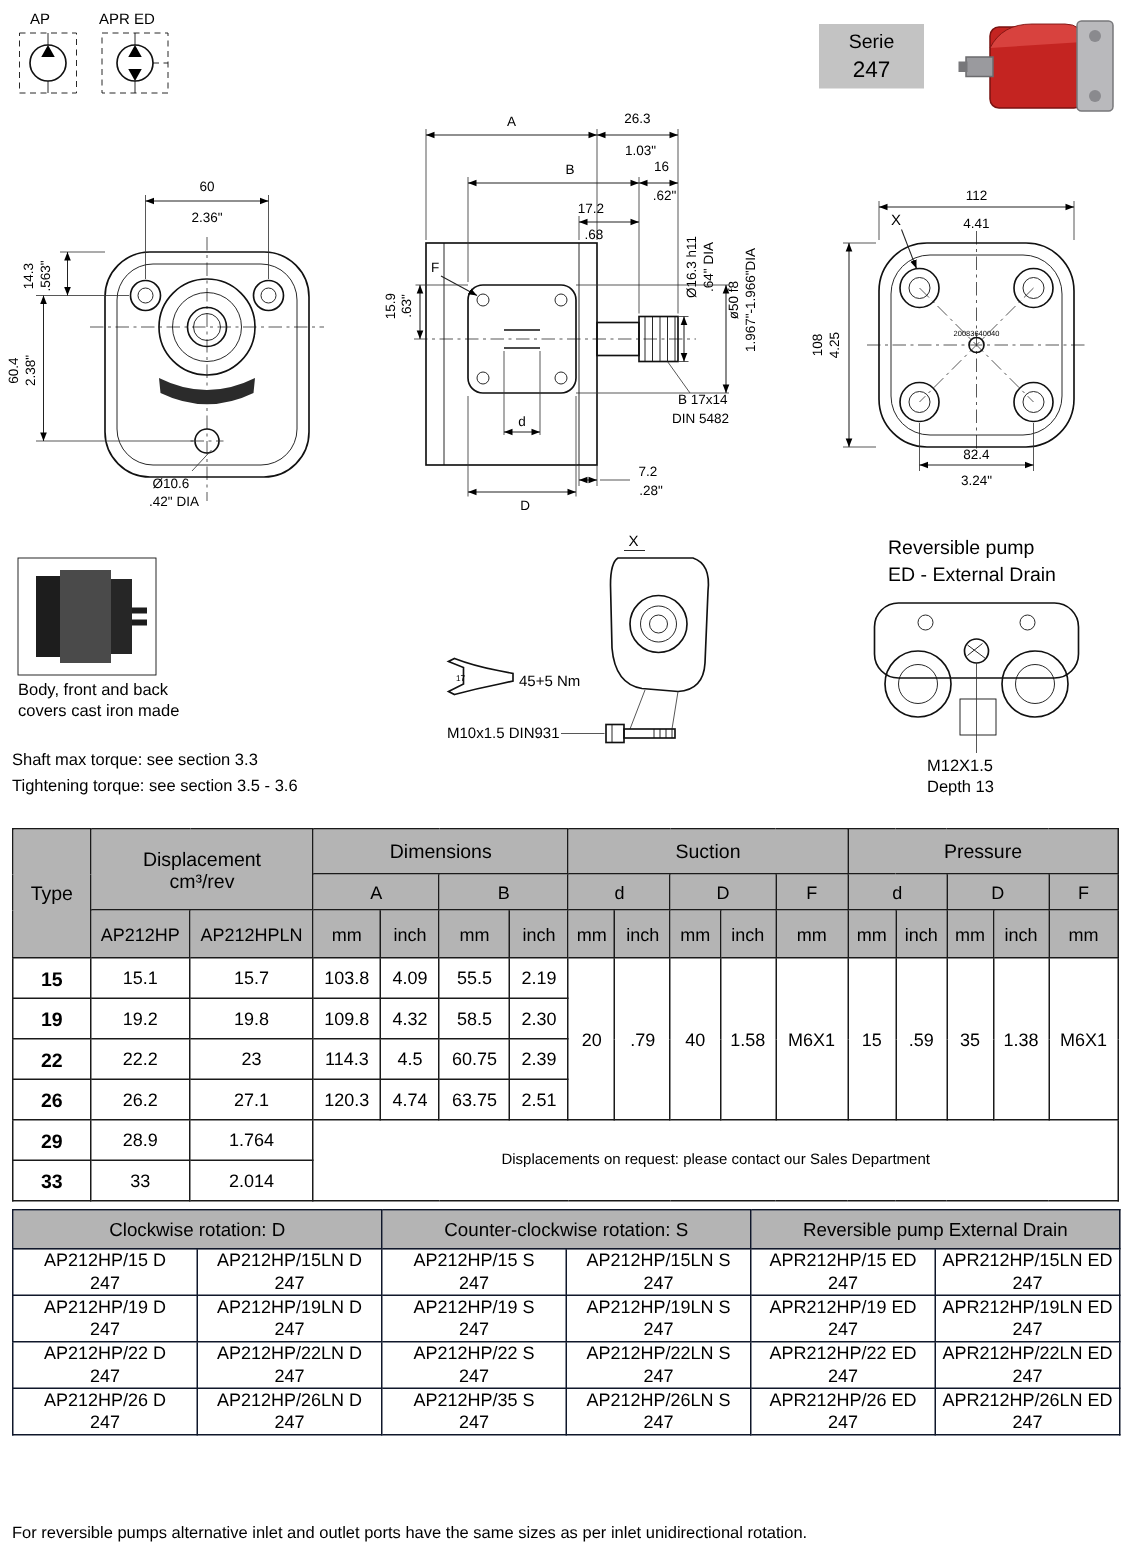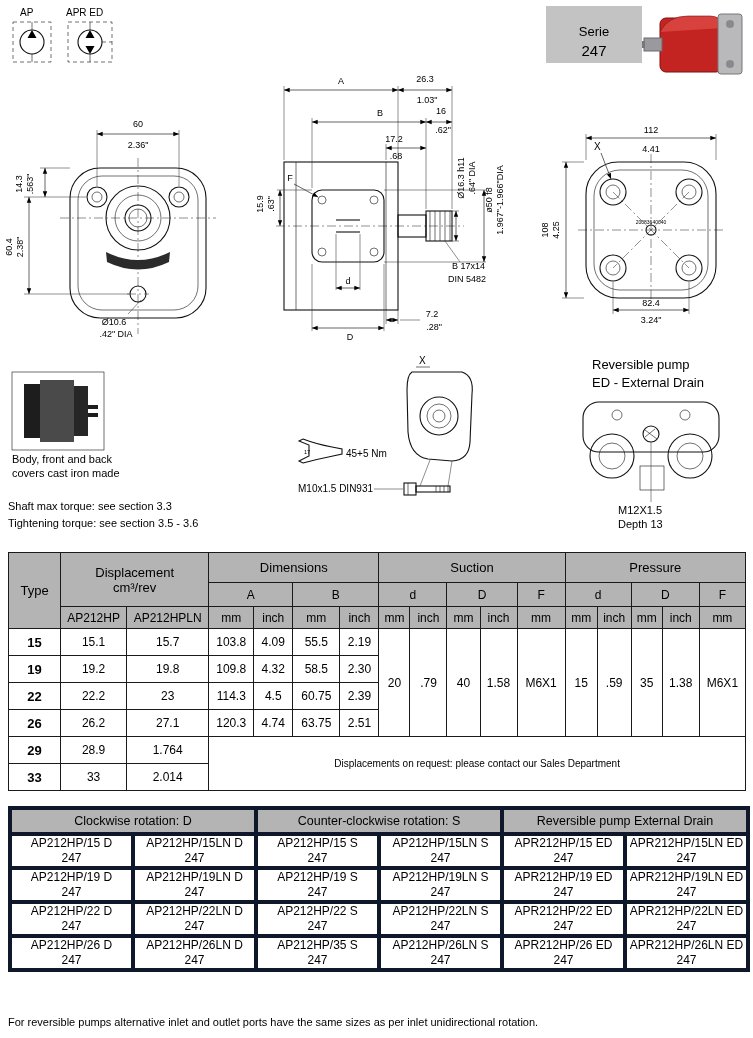--- a/index.html
+++ b/index.html
@@ -1,34 +1,34 @@
 <!DOCTYPE html>
 <html><head>
 <meta charset="utf-8">
 <style>
   html,body{margin:0;padding:0;}
   body{width:753px;height:1038px;position:relative;background:#fff;
        font-family:"Liberation Sans",sans-serif;color:#000;overflow:hidden;}
   .drawings{position:absolute;left:0;top:0;}
-  .serie-box{position:absolute;left:546px;top:6px;width:96px;height:40px;background:#c3c3c3;
-             text-align:center;font-size:13px;line-height:1.35;padding-top:17px;}
+  .serie-box{position:absolute;left:546px;top:16px;width:70px;height:40px;background:#c3c3c3;
+             text-align:center;font-size:13px;line-height:1.35;padding-top:3px;}
   .serie-num{font-size:15px;}
   table{border-collapse:collapse;table-layout:fixed;}
   .spec{position:absolute;left:8px;top:552px;width:738px;}
   .spec th,.spec td{border:1px solid #1a1a1a;text-align:center;vertical-align:middle;
                     font-size:12px;padding:0 1px;overflow:hidden;}
   .spec th{background:#b4b4b4;font-weight:normal;}
   .spec tr.h1{height:30px;} .spec tr.h1 th{font-size:13px;}
   .spec tr.h2{height:24px;}
-  .spec tr.h3{height:22px;}
+  .spec tr.h3{height:32px;}
   .spec tr.data{height:27px;}
   .spec td.type{font-weight:bold;font-size:13px;}
   .spec td.note-cell{font-size:10px;}
   .models{position:absolute;left:8px;top:806px;width:738px;}
-  .models th,.models td{border:4px solid #0f172a;text-align:center;vertical-align:middle;
+  .models th,.models td{border:1px solid #0f172a;text-align:center;vertical-align:middle;
                         font-size:12px;padding:0;}
   .models th{background:#b4b4b4;font-weight:normal;font-size:12.5px;}
   .models tr.grp{height:26px;}
   .models tr.sub{height:22px;}
   .models tr.data{height:31px;}
   .models td div{line-height:1.25;}
   .footer-note{position:absolute;left:8px;top:1016px;font-size:11px;}
   
   .ln{fill:none;stroke:#111;stroke-width:1.1;}
   .lt{fill:none;stroke:#111;stroke-width:0.6;}

